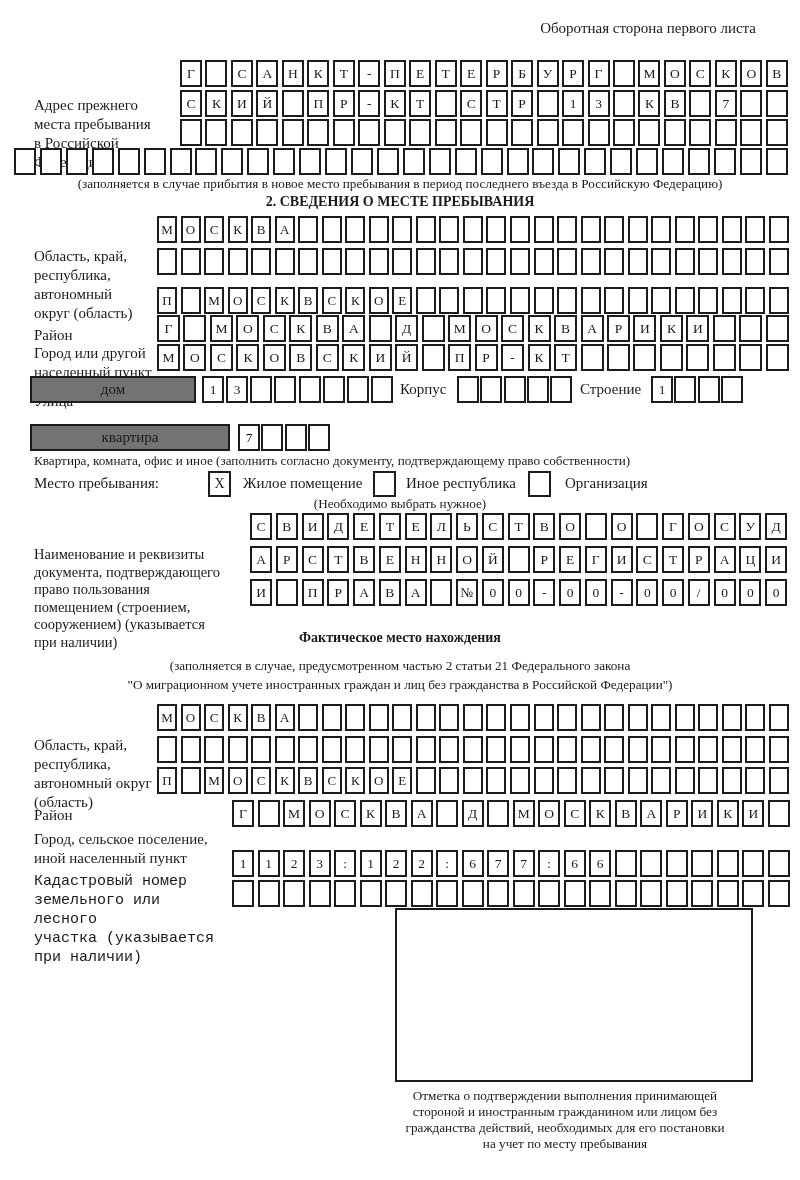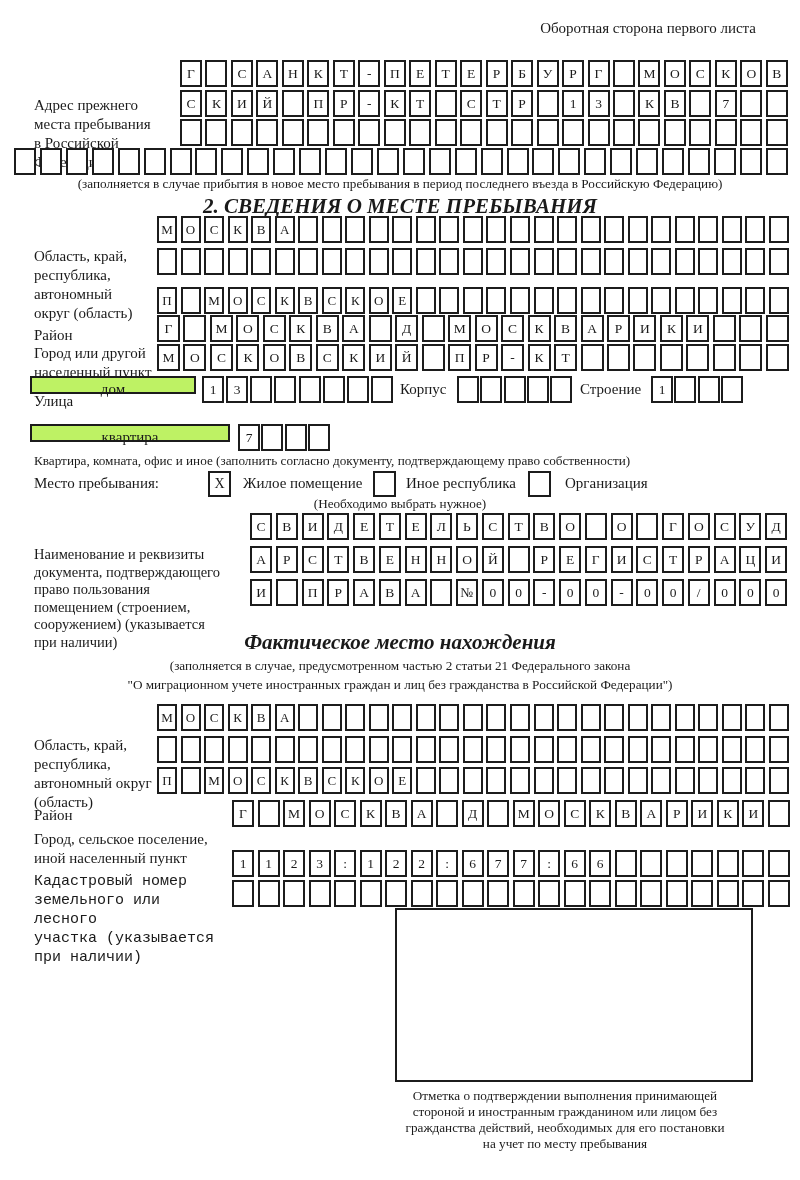--- a/index.html
+++ b/index.html
@@ -4,35 +4,35 @@
 <style>
   html,body{margin:0;padding:0;background:#fff;}
   .page{position:relative;width:800px;height:1180px;background:#ffffff;
         font-family:"Liberation Serif","DejaVu Serif",serif;color:#1a1a1a;overflow:hidden;}
   .abs{position:absolute;}
   .hdr{font-size:15px;}
   .lbl{font-size:15px;line-height:19px;white-space:pre-line;margin-top:36px;}
   .lbl.small{font-size:14.5px;line-height:17.5px;}
   .cap{font-size:13.2px;}
   .center{text-align:center;width:800px;left:0;}
-  .sect-title{font-weight:bold;font-size:21px;font-style:italic;}
+  .sect-title{font-weight:bold;font-size:14px;}
   .cellrow{display:flex;justify-content:space-between;}
   .cell{box-sizing:border-box;flex:0 0 22px;width:22px;height:27px;border:2px solid #1c1c1c;
         font-size:13.5px;line-height:23px;text-align:center;background:#fff;}
   .r24{width:608px;}
   .r30{width:774px;}
   .r27{width:632px;}
   .r27 .cell{flex-basis:20px;width:20px;font-size:13px;}
   .r24b{width:632px;}
   .r24b .cell{flex-basis:23px;width:23px;}
   .r21{width:537px;}
   .r22{width:558px;}
   .grp{display:flex;justify-content:space-between;}
-  .bar{box-sizing:border-box;height:18px;border:2px solid #1c1c1c;text-align:center;
-       font-size:15px;line-height:23px;background:#bef264;}
+  .bar{box-sizing:border-box;height:27px;border:2px solid #1c1c1c;text-align:center;
+       font-size:15px;line-height:23px;background:#737373;}
   .inlbl{font-size:15px;line-height:27px;white-space:nowrap;}
   .checkbox{box-sizing:border-box;display:inline-block;width:23px;height:26px;border:2px solid #1c1c1c;
             text-align:center;font-size:14px;line-height:22px;background:#fff;}
   .stamp{box-sizing:border-box;border:2px solid #1c1c1c;background:#fff;}
   .pre{white-space:pre-line;}
 </style>
 </head>
 <body>
 
 <div class="page">

